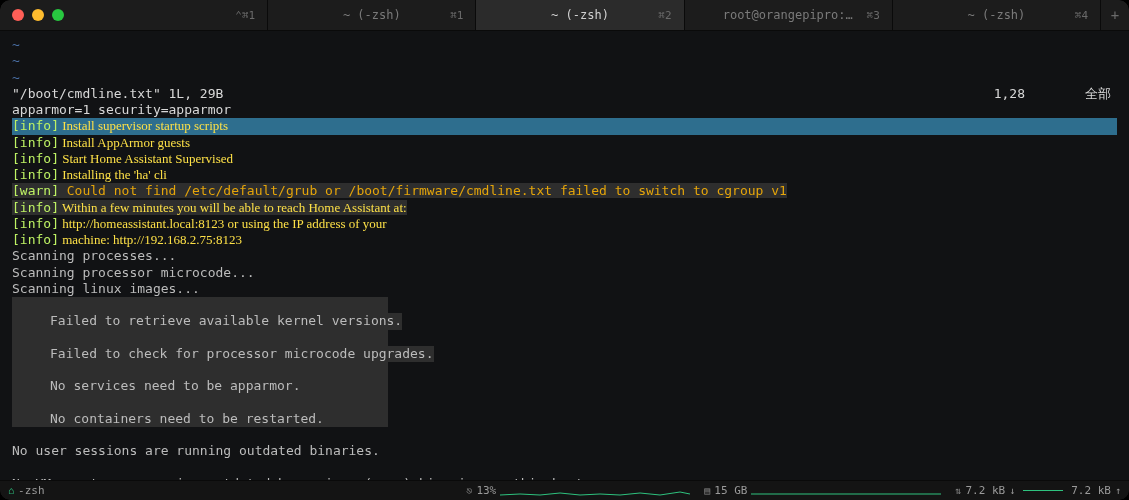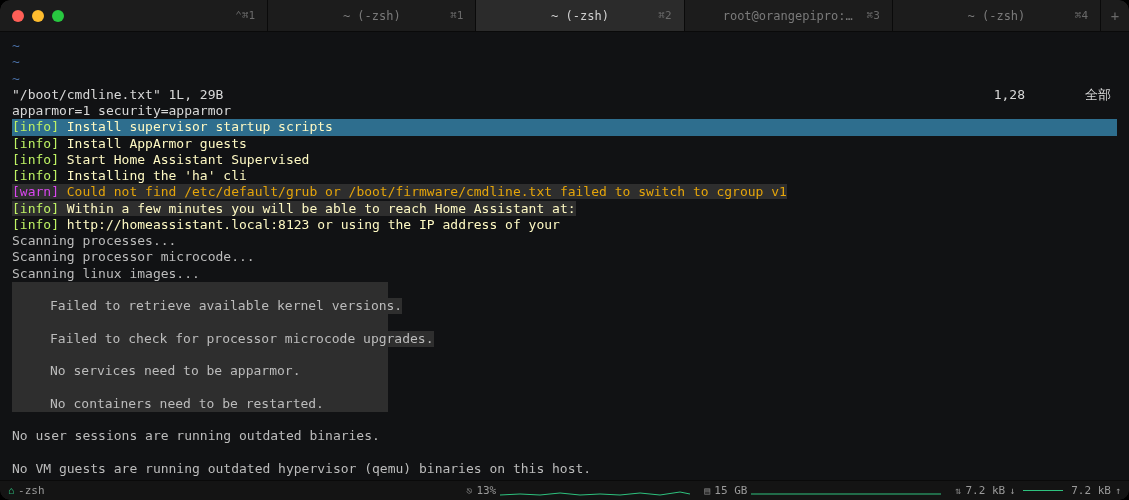--- a/index.html
+++ b/index.html
@@ -61,22 +61,22 @@
       padding: 6px 12px 0 12px;
       overflow: hidden;
       line-height: 1.25;
       font-size: 13px;
       letter-spacing: 0;
     }
     .line { white-space: pre; }
     .tilde { color: #4a6fa5; }
     .plain { color: #d8d8d8; }
     .info-tag { color: #bef264; }
-    .info-txt { color: #fef9c3; }
-    .warn-tag { color: #d946ef; }
+    .info-txt { color: #fde047; font-family: Liberation Serif, serif; }
+    .warn-tag { color: #bef264; }
     .warn-txt { color: #e5a50a; }
     .muted { color: #bcbcbc; }
 
     .row-file { display:flex; justify-content:space-between; }
     .row-file .l { white-space: pre; }
     .row-file .r { display:flex; gap:60px; padding-right:6px;align-items:center; }
     .row-file .r span { white-space: pre; }
 
     .hl-fullrow {
       background: #2e6e8e;
@@ -160,20 +160,21 @@
 
     <div class="line plain">apparmor=1 security=apparmor</div>
 
     <div class="line hl-fullrow"><span class="info-tag">[info]</span><span class="info-txt"> Install supervisor startup scripts</span></div>
     <div class="line"><span class="info-tag">[info]</span><span class="info-txt"> Install AppArmor guests</span></div>
     <div class="line"><span class="info-tag">[info]</span><span class="info-txt"> Start Home Assistant Supervised</span></div>
     <div class="line"><span class="info-tag">[info]</span><span class="info-txt"> Installing the 'ha' cli</span></div>
     <div class="line"><span class="hl-inline"><span class="warn-tag">[warn]</span><span class="warn-txt"> Could not find /etc/default/grub or /boot/firmware/cmdline.txt failed to switch to cgroup v1</span></span></div>
     <div class="line"><span class="hl-inline"><span class="info-tag">[info]</span><span class="info-txt"> Within a few minutes you will be able to reach Home Assistant at:</span></span></div>
     <div class="line"><span class="info-tag">[info]</span><span class="info-txt"> http://homeassistant.local:8123 or using the IP address of your</span></div>
+    <div class="line"><span class="info-tag">[info]</span><span class="info-txt"> machine: http://192.168.2.75:8123</span></div>
 
     <div class="line muted">Scanning processes...</div>
     <div class="line muted">Scanning processor microcode...</div>
     <div class="line muted">Scanning linux images...</div>
 
     <div style="display:inline-block">
       <div class="line hl-block muted" style="min-width:48ch"> </div>
       <div class="line"><span class="hl-block muted" style="min-width:48ch">Failed to retrieve available kernel versions.</span></div>
       <div class="line hl-block muted" style="min-width:48ch"> </div>
       <div class="line"><span class="hl-block muted" style="min-width:48ch">Failed to check for processor microcode upgrades.</span></div>

